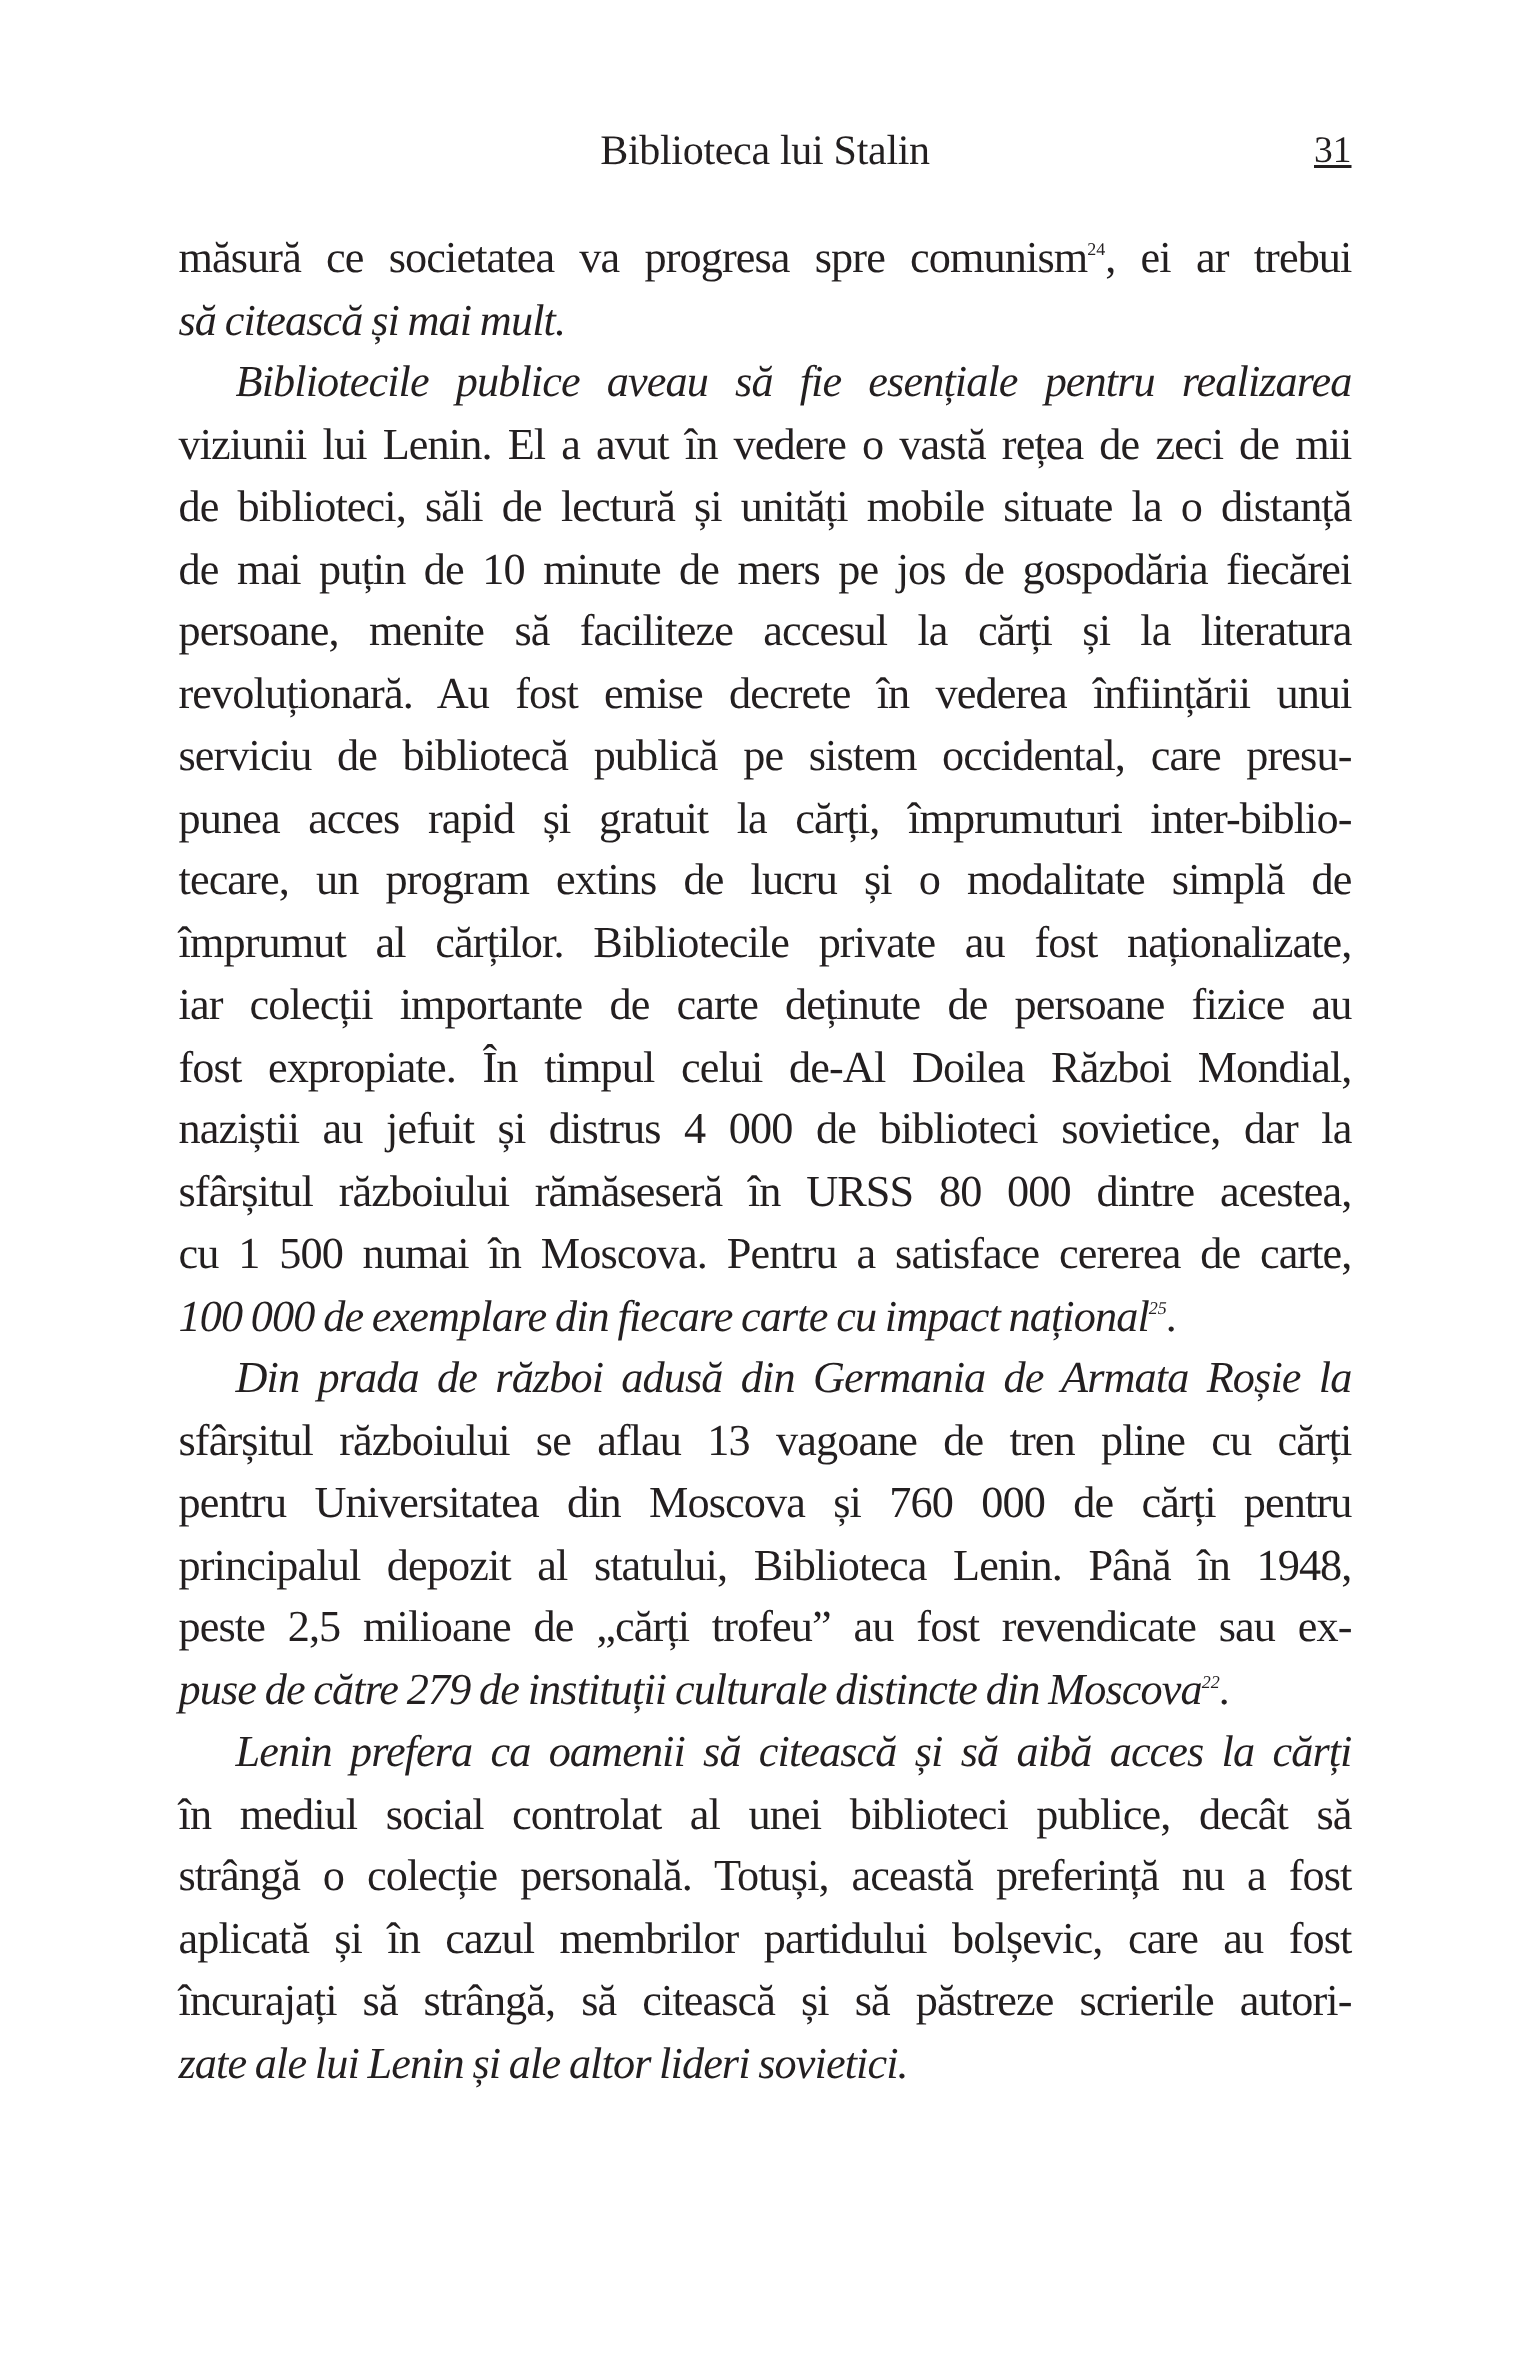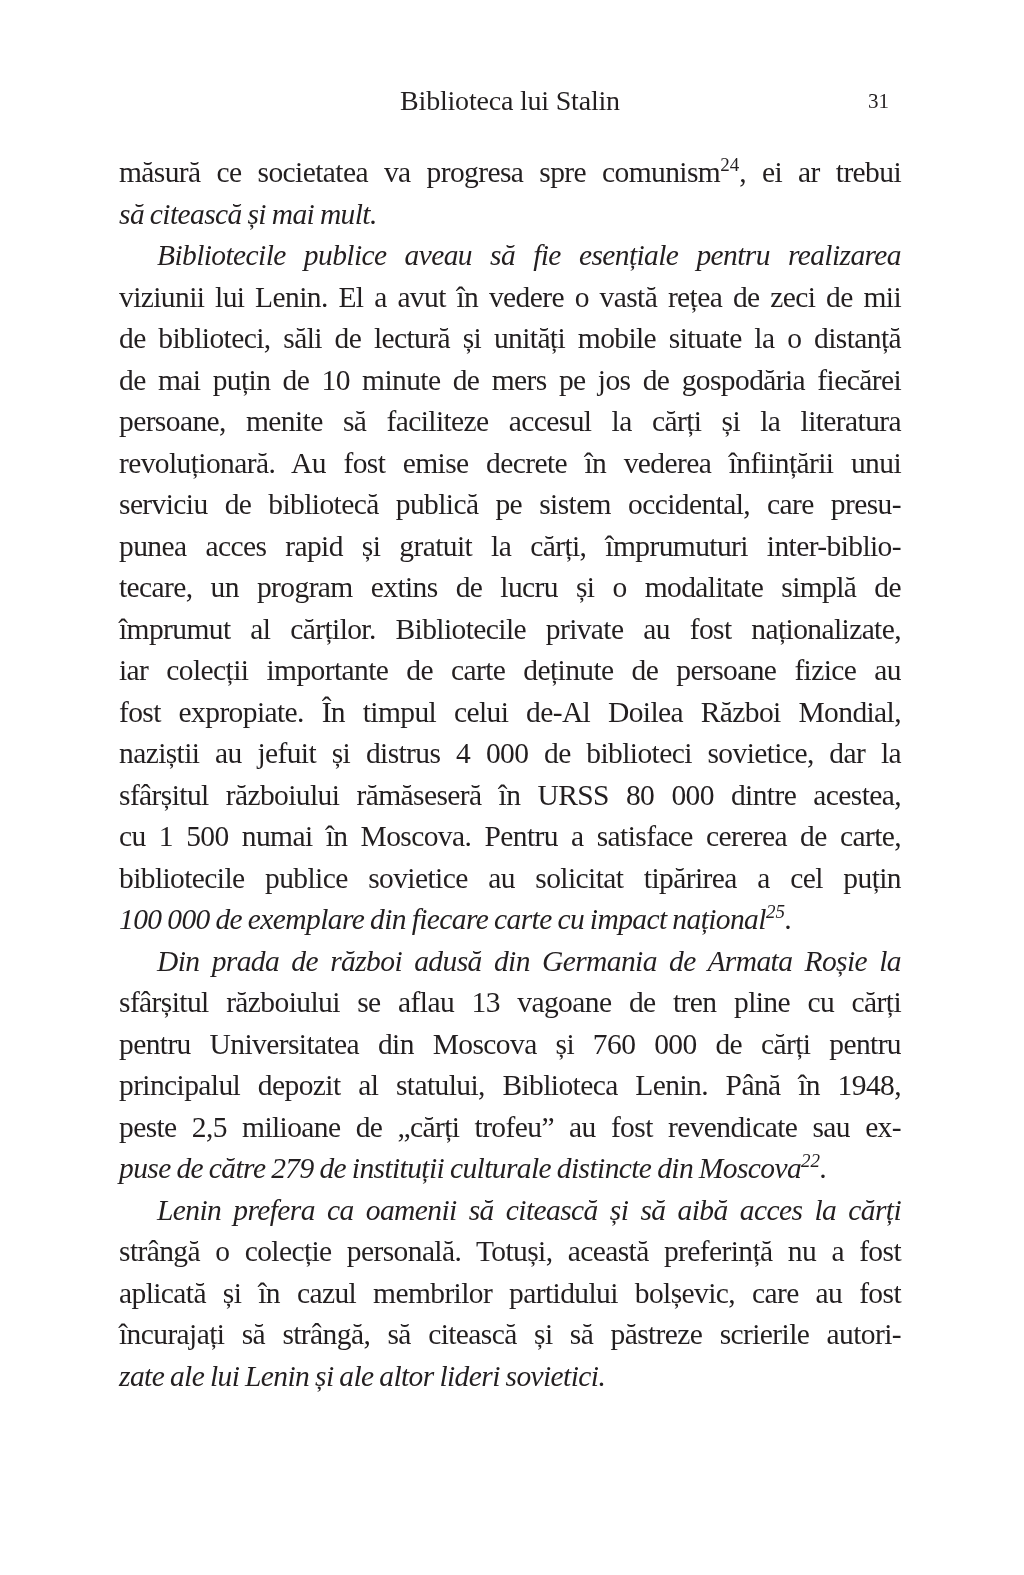--- a/index.html
+++ b/index.html
@@ -32,23 +32,24 @@
       position: absolute;
       left: 0;
       right: 0;
       text-align: center;
       font-size: 28px;
       line-height: 34px;
       letter-spacing: -0.2px;
     }
     .page-number {
       position: absolute;
-      right: 12px;
-      font-size: 21px;
+      right: 0;
+      font-size: 25px;
       line-height: 34px;
+      text-decoration: underline;
     }
     .body-text {
       position: absolute;
       top: 152px;
       left: 0;
       width: 782px;
     }
     .line {
       display: block;
       height: 41.5px;
@@ -63,21 +64,21 @@
     .line.last {
       text-align: left;
       text-align-last: left;
       font-style: italic;
     }
     .line.indent {
       padding-left: 38px;
       font-style: italic;
     }
     sup.fn {
-      font-size: 19px;
+      font-size: 12px;
       line-height: 0;
       vertical-align: 11px;
       letter-spacing: 0;
     }
   </style>
 </head>
 <body>
 
 <div class="page">
   <div class="running-header">
@@ -98,32 +99,32 @@
         <span class="line"><span>revoluționară. Au fost emise decrete în vederea înființării unui</span></span>
         <span class="line"><span>serviciu de bibliotecă publică pe sistem occidental, care presu-</span></span>
         <span class="line"><span>punea acces rapid și gratuit la cărți, împrumuturi inter-biblio-</span></span>
         <span class="line"><span>tecare, un program extins de lucru și o modalitate simplă de</span></span>
         <span class="line"><span>împrumut al cărților. Bibliotecile private au fost naționalizate,</span></span>
         <span class="line"><span>iar colecții importante de carte deținute de persoane fizice au</span></span>
         <span class="line"><span>fost expropiate. În timpul celui de-Al Doilea Război Mondial,</span></span>
         <span class="line"><span>naziștii au jefuit și distrus 4 000 de biblioteci sovietice, dar la</span></span>
         <span class="line"><span>sfârșitul războiului rămăseseră în URSS 80 000 dintre acestea,</span></span>
         <span class="line"><span>cu 1 500 numai în Moscova. Pentru a satisface cererea de carte,</span></span>
-        <span class="line"><span>bibliotecile publice sovietice au solicitat tipărirea a cel puțin</span></span>
         <span class="line last"><span>100 000 de exemplare din fiecare carte cu impact național</span><sup class="fn">25</sup><span>.</span></span>
       </div>
       <div>
         <span class="line indent"><span>Din prada de război adusă din Germania de Armata Roșie la</span></span>
         <span class="line"><span>sfârșitul războiului se aflau 13 vagoane de tren pline cu cărți</span></span>
         <span class="line"><span>pentru Universitatea din Moscova și 760 000 de cărți pentru</span></span>
         <span class="line"><span>principalul depozit al statului, Biblioteca Lenin. Până în 1948,</span></span>
         <span class="line"><span>peste 2,5 milioane de „cărți trofeu” au fost revendicate sau ex-</span></span>
         <span class="line last"><span>puse de către 279 de instituții culturale distincte din Moscova</span><sup class="fn">22</sup><span>.</span></span>
       </div>
       <div>
         <span class="line indent"><span>Lenin prefera ca oamenii să citească și să aibă acces la cărți</span></span>
+        <span class="line"><span>în mediul social controlat al unei biblioteci publice, decât să</span></span>
         <span class="line"><span>strângă o colecție personală. Totuși, această preferință nu a fost</span></span>
         <span class="line"><span>aplicată și în cazul membrilor partidului bolșevic, care au fost</span></span>
         <span class="line"><span>încurajați să strângă, să citească și să păstreze scrierile autori-</span></span>
         <span class="line last"><span>zate ale lui Lenin și ale altor lideri sovietici.</span></span>
       </div>
     </div>
 </div>
 
 </body></html>

